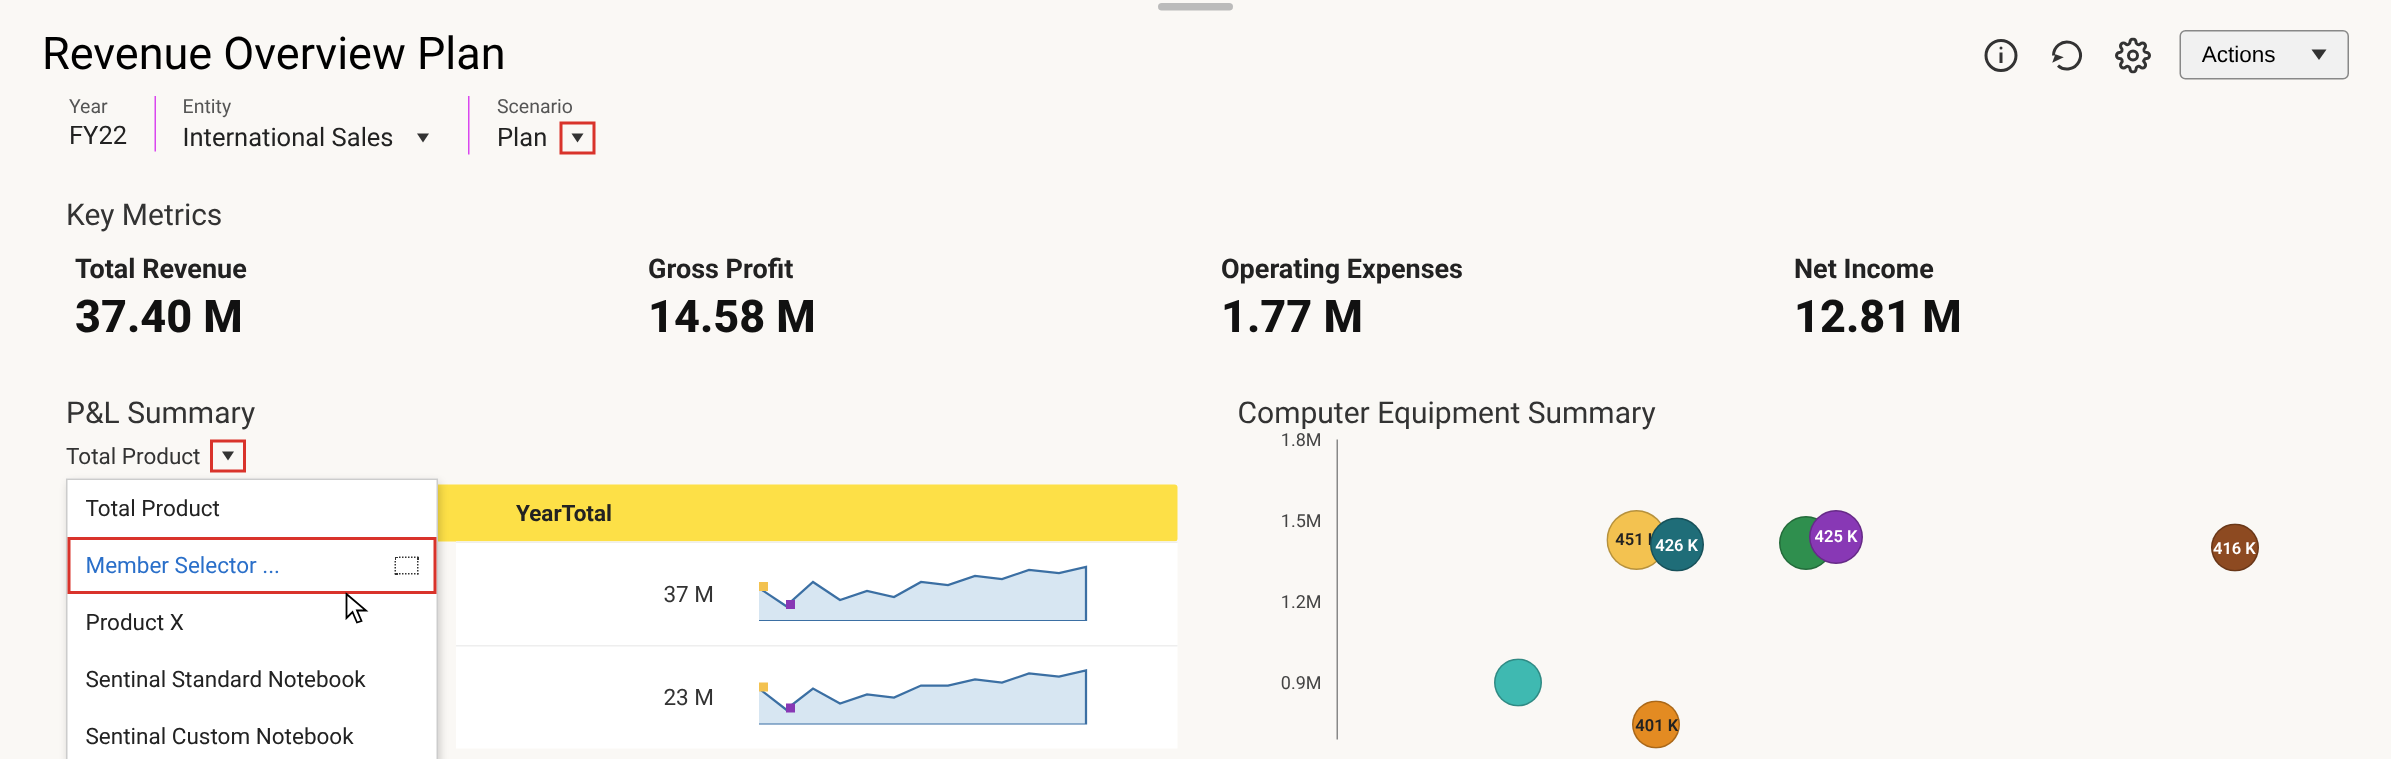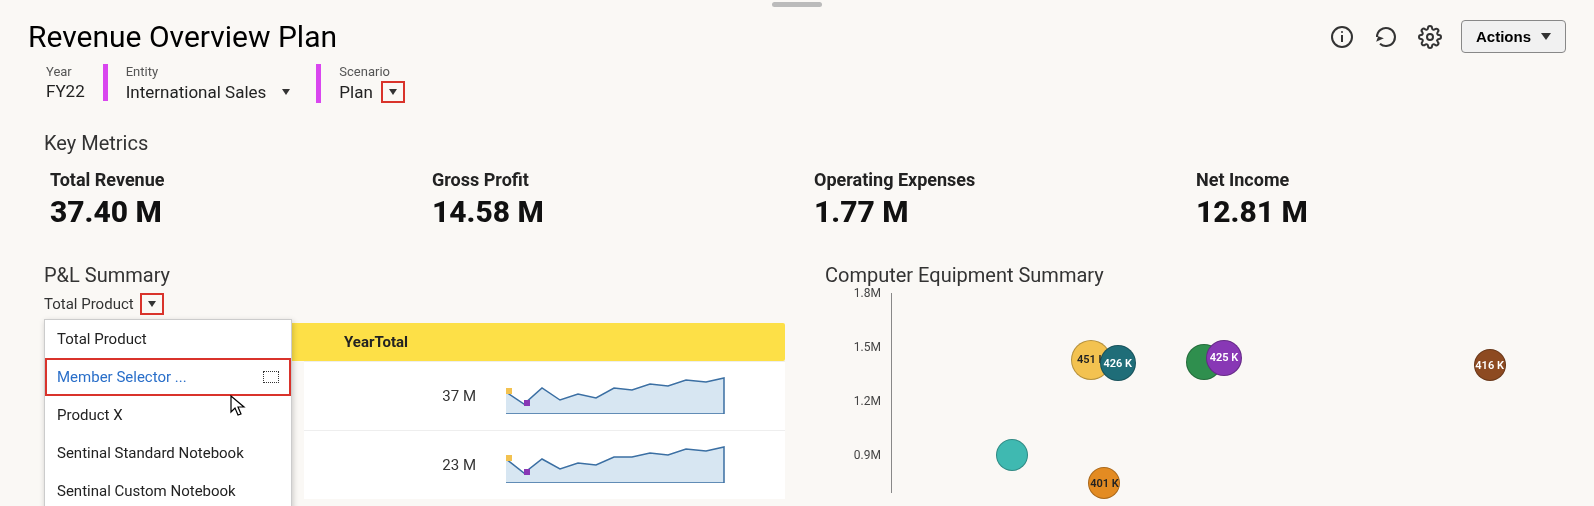--- a/index.html
+++ b/index.html
@@ -43,24 +43,24 @@
     justify-content: center;
     cursor: pointer;
     color: #333;
   }
   .actions-btn {
     border: 1px solid #888;
     background: #f1f1f1;
     border-radius: 4px;
     padding: 7px 14px;
     font-size: 15px;
-    font-weight: 700;
+    font-weight: 400;
     display: inline-flex;
     align-items: center;
-    gap: 10px;
+    gap: 24px;
     cursor: pointer;
   }
   .tri-down {
     width: 0; height: 0;
     border-left: 5px solid transparent;
     border-right: 5px solid transparent;
     border-top: 7px solid #333;
     display: inline-block;
   }
   .tri-down-sm {
@@ -72,21 +72,21 @@
   }
   .filter-bar {
     margin-top: 10px;
     padding-left: 18px;
     display: flex;
     align-items: flex-start;
     gap: 0;
   }
   .filter-group {
     padding: 0 18px 0 0;
-    border-right: 5px solid #d946ef;
+    border-right: 1px solid #d946ef;
     margin-right: 18px;
   }
   .filter-group:first-child { padding-left: 0; }
   .filter-group:last-child { border-right: none; }
   .filter-label {
     font-size: 13px; color: #555;
   }
   .filter-value-row {
     display: flex; align-items: center; gap: 8px;
     font-size: 17px; color: #222;

